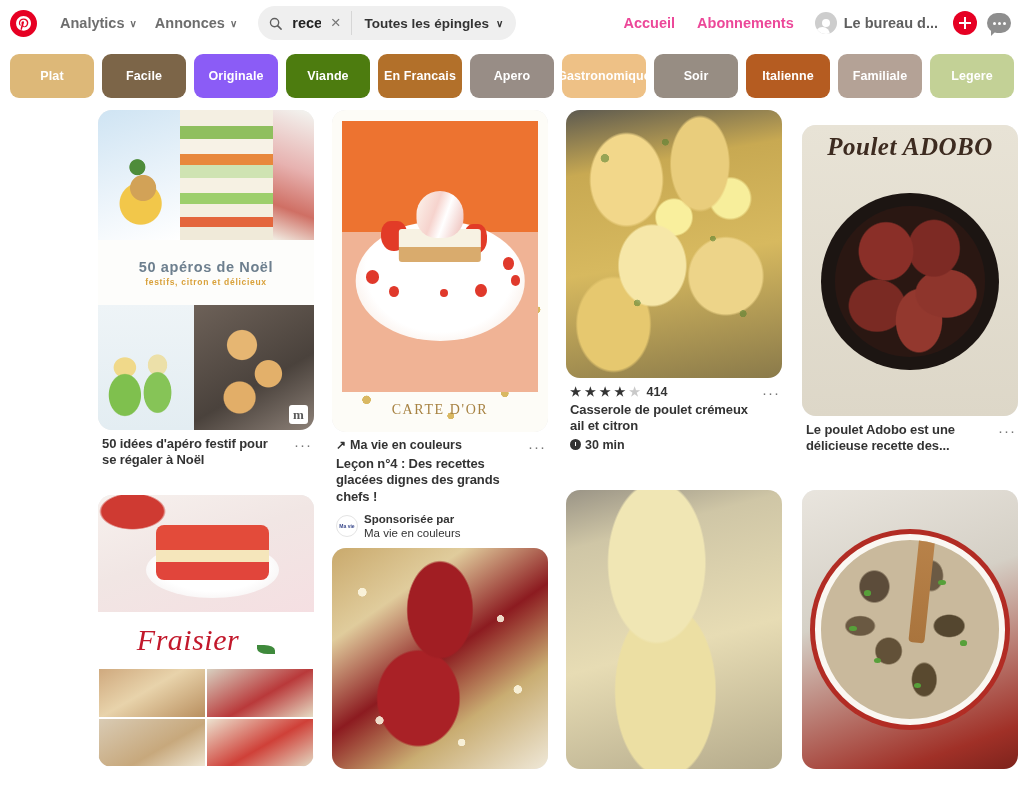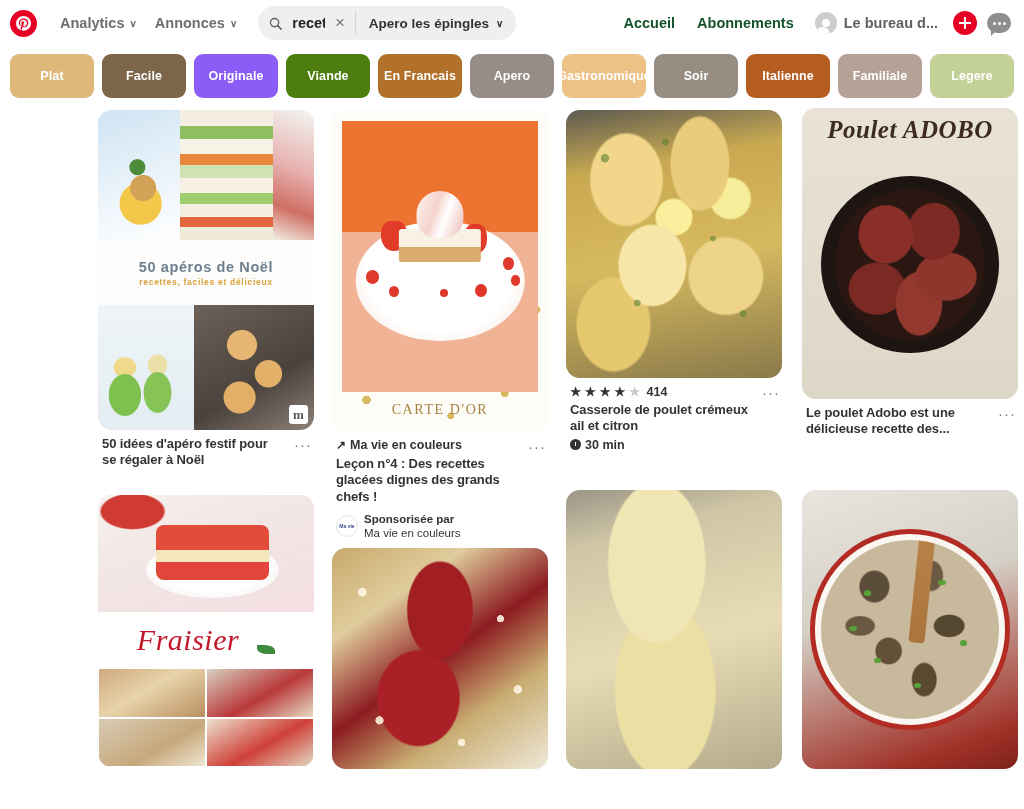--- a/index.html
+++ b/index.html
@@ -33,21 +33,21 @@
     font-size: 14.5px;
     color: #6e6e6e;
     font-weight: 600;
     display: flex; align-items: center;
     gap: 5px;
     padding: 6px 9px;
     white-space: nowrap;
     cursor: pointer;
     border-radius: 16px;
   }
-  .nav-link.dark { color: #14532d; }
+  .nav-link.dark { color: #ec4899; }
   .chev { font-size: 10px; display: inline-block; }
 
   .search-wrap {
     flex: 0 0 auto;
     display: flex;
     align-items: center;
     background: #efefef;
     border-radius: 20px;
     height: 34px;
     margin-left: 12px;
@@ -556,21 +556,21 @@
     <div class="search-icon-box">
       <svg viewBox="0 0 24 24" aria-hidden="true">
         <circle cx="10.5" cy="10.5" r="6.6" fill="none" stroke="#5f5f5f" stroke-width="2.2"></circle>
         <line x1="15.4" y1="15.4" x2="21" y2="21" stroke="#5f5f5f" stroke-width="2.4" stroke-linecap="round"></line>
       </svg>
     </div>
     <div class="search-text" title="Rechercher">recettes</div>
     <div class="search-clear">×</div>
     <div class="search-divider"></div>
     <div class="search-scope">
-      <span>Apero les épingles</span>
+      <span>Toutes les épingles</span>
       <span class="chev">∨</span>
     </div>
   </div>
 
   <div class="header-right">
     <div class="nav-link dark">
       <span>Accueil</span>
     </div>
     <div class="nav-link dark">
       <span>Abonnements</span>
@@ -636,21 +636,21 @@
   <div class="pin" style="left:98px; top:2px;">
     <div class="pin-media">
       <div class="c1">
         <div class="c1-top">
           <div class="c1-t1"></div>
             <div class="c1-t2"></div>
             <div class="c1-t3"></div>
         </div>
         <div class="c1-band">
           <div class="t1">50 apéros de Noël</div>
-          <div class="t2">recettes, faciles et délicieux</div>
+          <div class="t2">festifs, citron et délicieux</div>
         </div>
         <div class="c1-bot">
             <div class="c1-b1"></div>
             <div class="c1-b2"></div>
           </div>
       </div>
       <div class="wm">m</div>
     </div>
     <div class="pin-meta">
       <div class="pin-title">50 idées d'apéro festif pour se régaler à Noël</div>
@@ -715,21 +715,21 @@
       </div>
       <div class="pin-title">Casserole de poulet crémeux ail et citron</div>
       <div class="pin-dots">···</div>
       <div class="time-row">
         <span class="clock"></span>
         <span>30 min</span>
       </div>
     </div>
   </div>
 
-  <div class="pin" style="left:802px; top:0;">
+  <div class="pin" style="left:802px; top:17px;">
     <div class="pin-media">
       <div class="c4">
         <div class="c4-title">Poulet ADOBO</div>
         <div class="c4-pan">
             <div class="c4-stew"></div>
           </div>
       </div>
     </div>
     <div class="pin-meta">
       <div class="pin-title">Le poulet Adobo est une délicieuse recette des...</div>

